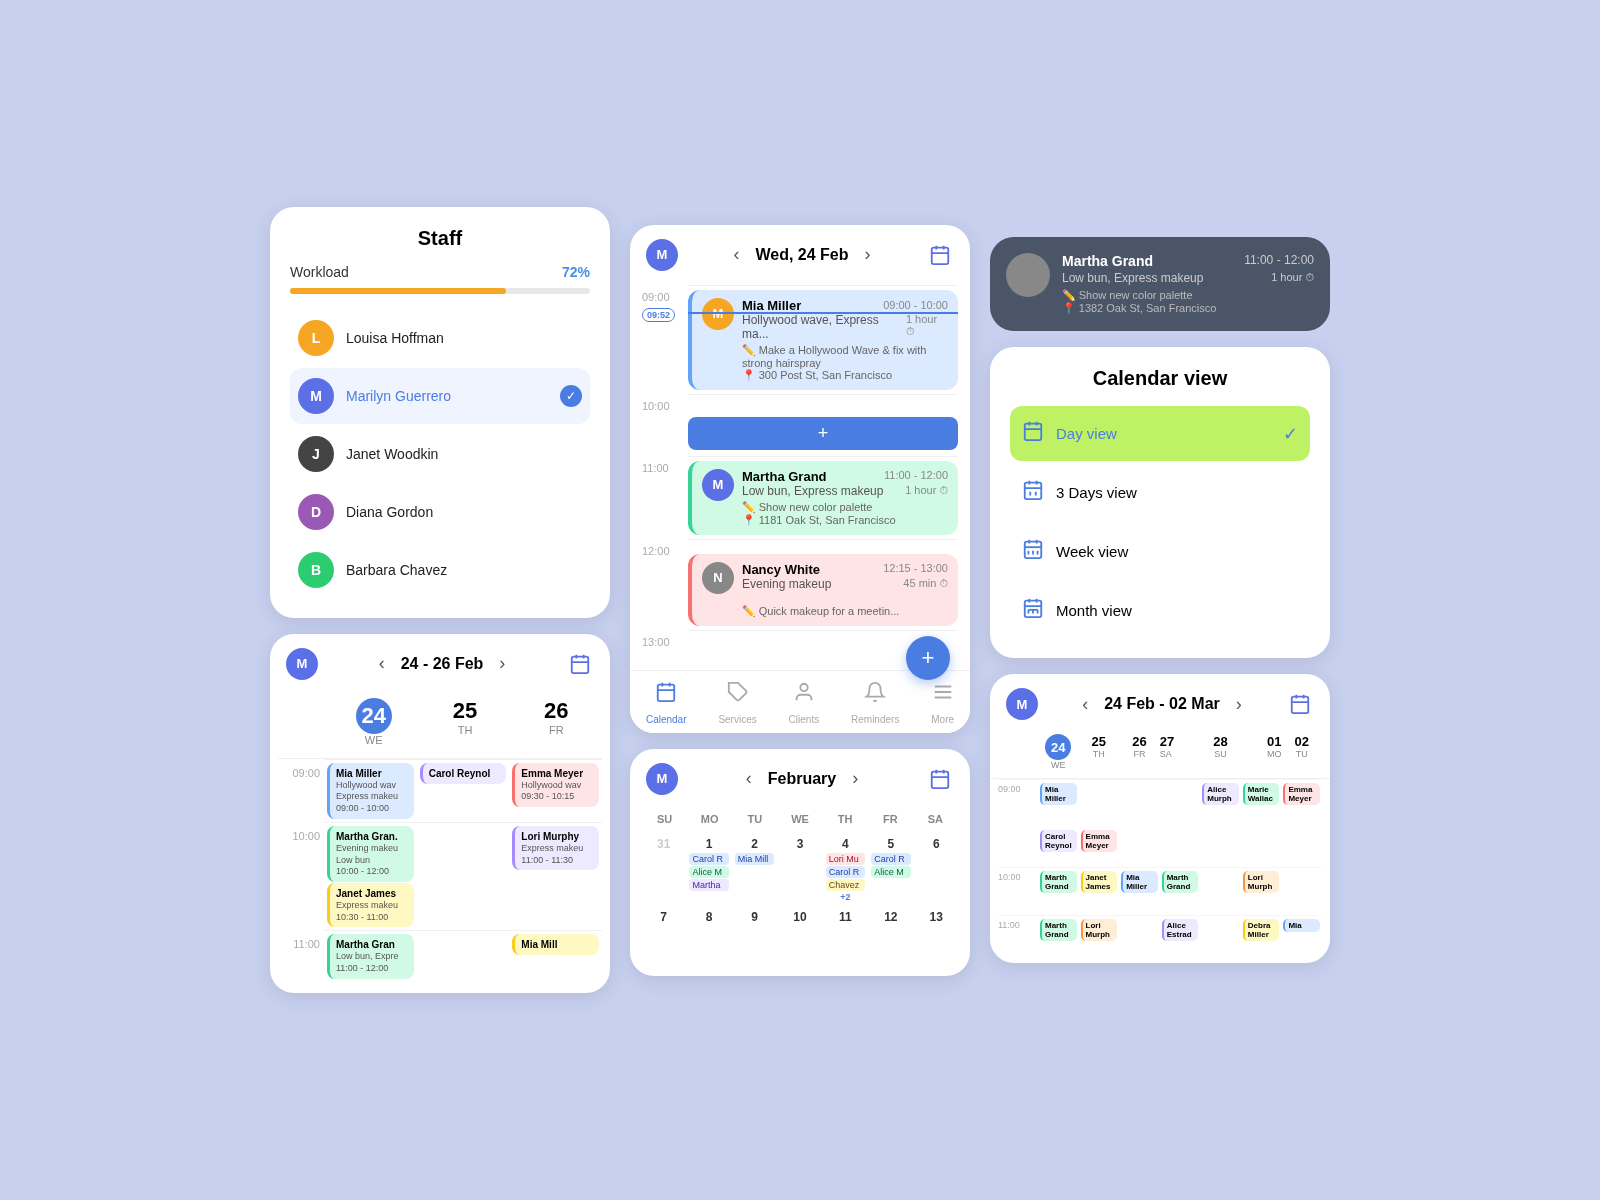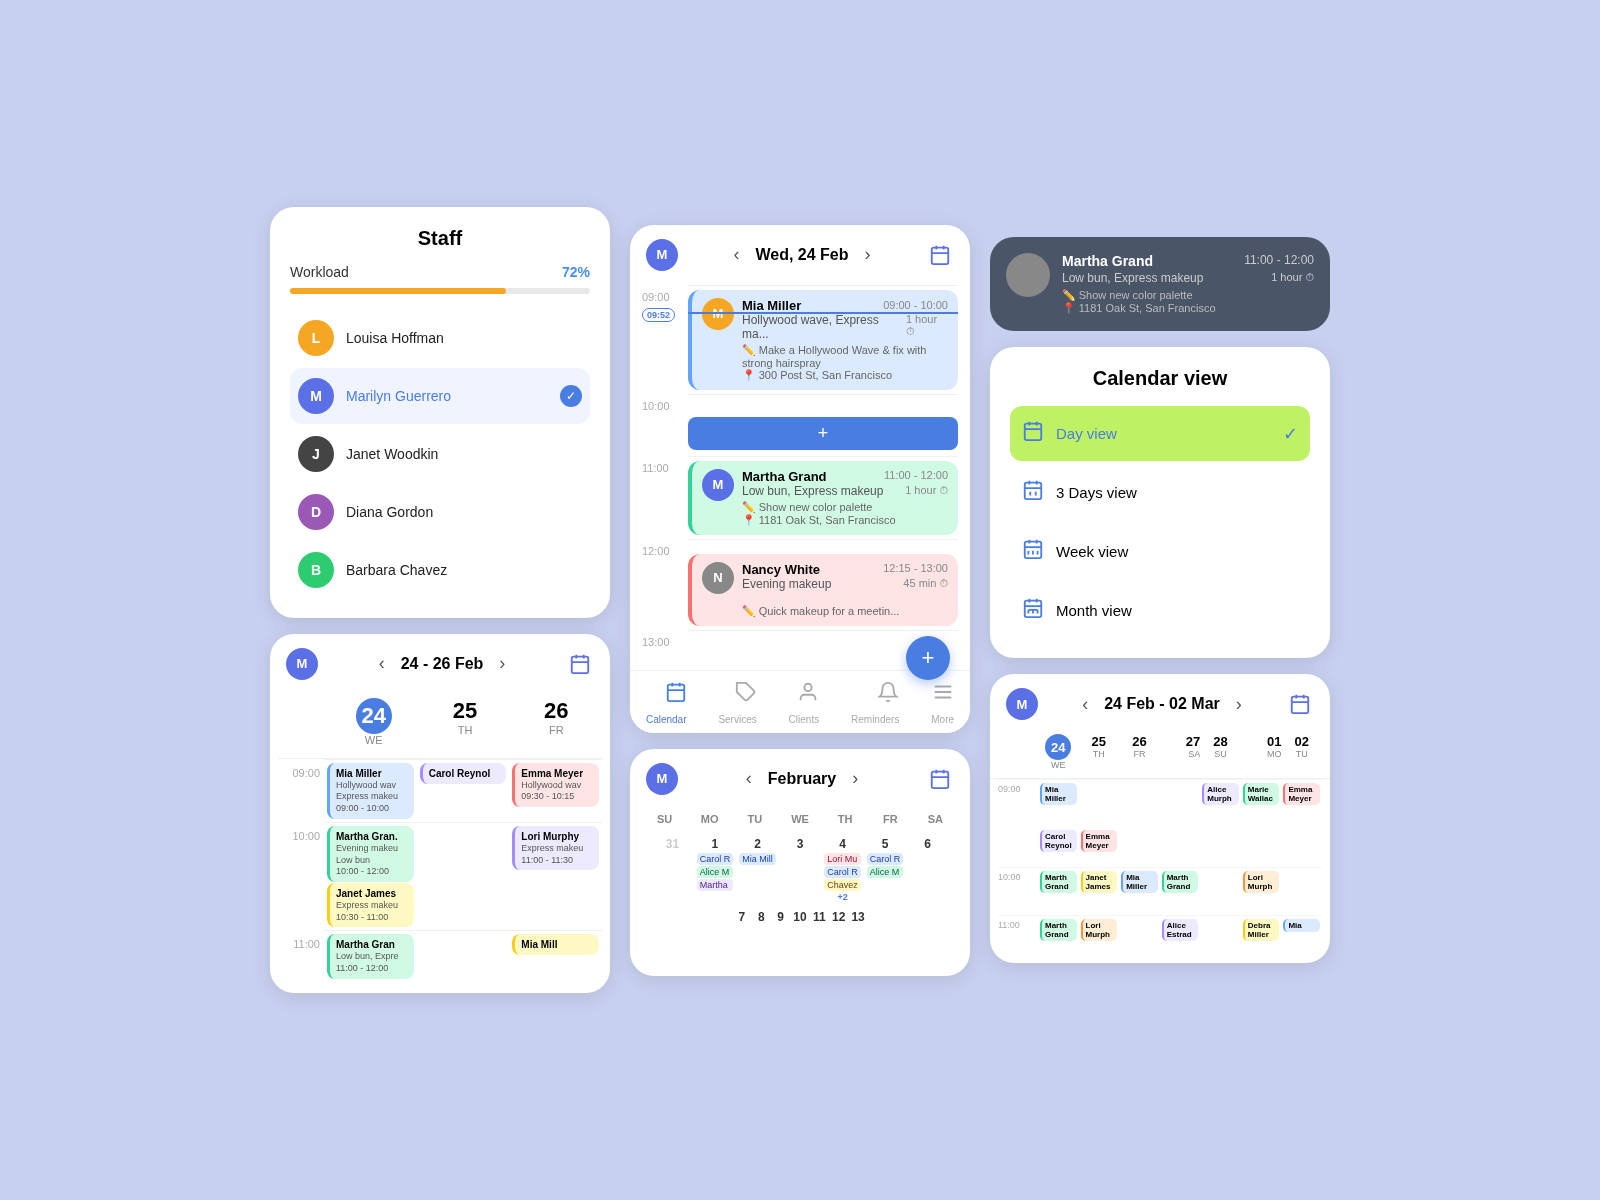--- a/index.html
+++ b/index.html
@@ -176,38 +176,38 @@
 
     
     .bottom-nav {
       display: flex;
       justify-content: space-around;
       padding: 10px 0 8px;
       border-top: 1px solid #f0f0f0;
       background: white;
     }
     .nav-item {
-      display: flex; flex-direction: column; align-items: flex-end; gap: 11px;
+      display: flex; flex-direction: column; align-items: center; gap: 11px;
       cursor: pointer; color: #aaa; font-size: 10px;
     }
     .nav-item.active { color: #4a7de2; }
 
     
     .month-panel { width: 340px; }
     .month-grid {
       padding: 0 12px 12px;
     }
     .month-day-headers {
       display: grid;
       grid-template-columns: repeat(7, 1fr);
       text-align: center;
       margin-bottom: 6px;
     }
     .month-day-hdr { font-size: 11px; color: #888; font-weight: 600; padding: 4px 0; }
-    .month-weeks { display: flex; flex-direction: column; gap: 4px; align-items: center; }
+    .month-weeks { display: flex; flex-direction: column; gap: 4px; }
     .month-week { display: grid; grid-template-columns: repeat(7, 1fr); gap: 2px; }
     .month-cell {
       text-align: center;
       padding: 2px;
       min-height: 56px;
       border-radius: 8px;
       font-size: 12px;
     }
     .month-cell .cell-num { font-size: 12px; font-weight: 600; margin-bottom: 2px; color: #333; }
     .month-cell.other-month .cell-num { color: #ccc; }
@@ -657,21 +657,21 @@
     <div style="flex:1;">
       <div style="display:flex;justify-content:space-between;">
         <span style="font-weight:700;font-size:14px;">Martha Grand</span>
         <span style="font-size:12px;color:#ccc;">11:00 - 12:00</span>
       </div>
       <div style="display:flex;justify-content:space-between;margin-top:2px;">
         <span style="font-size:12px;color:#ccc;">Low bun, Express makeup</span>
         <span style="font-size:11px;color:#ccc;">1 hour ⏱</span>
       </div>
       <div style="font-size:11px;color:#bbb;margin-top:4px;">✏️ <span>Show new color palette</span></div>
-      <div style="font-size:11px;color:#bbb;">📍 <span>1181 Oak St, San Francisco</span></div>
+      <div style="font-size:11px;color:#bbb;">📍 <span>1382 Oak St, San Francisco</span></div>
     </div>
   </div>
 
   <div class="panel cal-view-panel">
     <div class="cal-view-title">Calendar view</div>
     <div class="cal-view-options">
       <div class="cal-view-option selected">
         <span class="option-icon">
           <svg width="22" height="22" viewBox="0 0 24 24" fill="none" stroke="#4a7de2" stroke-width="2">
               <rect x="3" y="4" width="18" height="18" rx="2"></rect>
@@ -753,21 +753,21 @@
         <div style="font-size:9px;color:#888;">WE</div>
       </div>
       <div style="text-align:center;">
         <div style="font-size:13px;font-weight:700;">25</div>
         <div style="font-size:9px;color:#888;">TH</div>
       </div>
       <div style="text-align:center;">
         <div style="font-size:13px;font-weight:700;">26</div>
         <div style="font-size:9px;color:#888;">FR</div>
       </div>
-      <div style="text-align:right;">
+      <div style="text-align:left;">
         <div style="font-size:13px;font-weight:700;">27</div>
         <div style="font-size:9px;color:#888;">SA</div>
       </div>
       <div style="text-align:center;">
         <div style="font-size:13px;font-weight:700;">28</div>
         <div style="font-size:9px;color:#888;">SU</div>
       </div>
       <div style="text-align:right;">
         <div style="font-size:13px;font-weight:700;">01</div>
         <div style="font-size:9px;color:#888;">MO</div>

